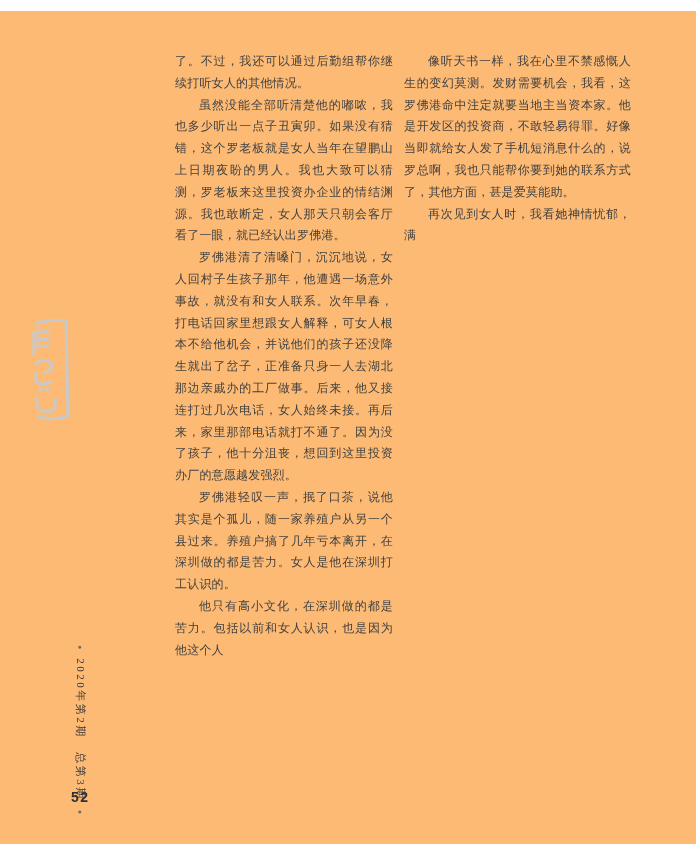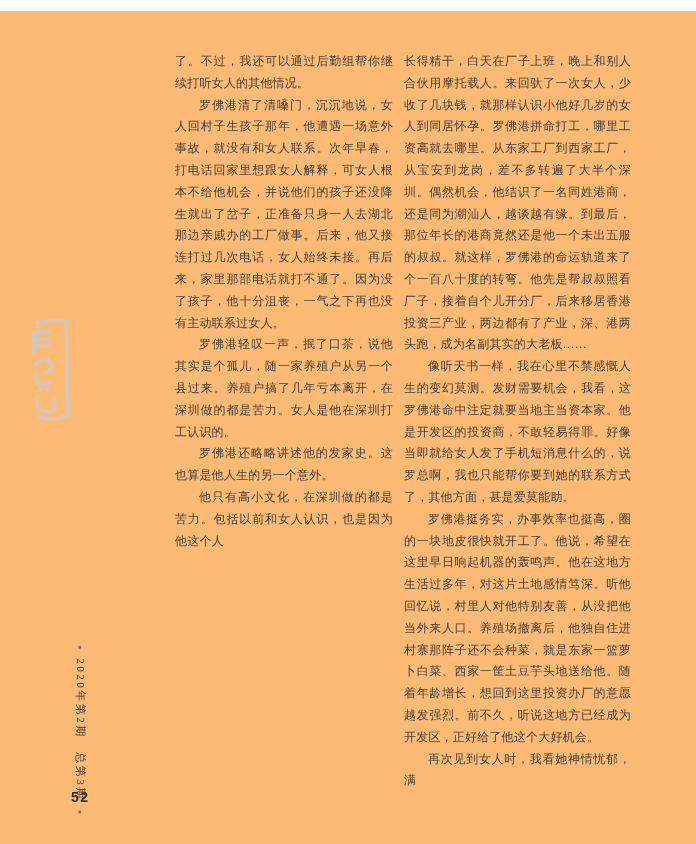--- a/index.html
+++ b/index.html
@@ -63,30 +63,28 @@
       <path d="M 9 48 Q 17 41 24 47 Q 27 54 18 57"></path>
       <path d="M 9 57 L 9 66 Q 16 70 24 66"></path>
       <path d="M 13 73 l 1 1" stroke-width="3.5"></path>
       <path d="M 20 73 l 1 1" stroke-width="3.5"></path>
       <path d="M 10 82 Q 8 96 20 96 Q 30 96 28 83"></path>
     </g>
   </svg>
 
   <div class="column column-left">
       <p class="no-indent">了。不过，我还可以通过后勤组帮你继续打听女人的其他情况。</p>
-      <p>罗佛港清了清嗓门，沉沉地说，女人回村子生孩子那年，他遭遇一场意外事故，就没有和女人联系。次年早春，打电话回家里想跟女人解释，可女人根本不给他机会，并说他们的孩子还没降生就出了岔子，正准备只身一人去湖北那边亲戚办的工厂做事。后来，他又接连打过几次电话，女人始终未接。再后来，家里那部电话就打不通了。因为没了孩子，他十分沮丧，一气之下再也没有主动联系过女人。</p>
+      <p>虽然没能全部听清楚他的嘟哝，我也多少听出一点子丑寅卯。如果没有猜错，这个罗老板就是女人当年在望鹏山上日期夜盼的男人。我也大致可以猜测，罗老板来这里投资办企业的情结渊源。我也敢断定，女人那天只朝会客厅看了一眼，就已经认出罗佛港。</p>
+      <p>罗佛港清了清嗓门，沉沉地说，女人回村子生孩子那年，他遭遇一场意外事故，就没有和女人联系。次年早春，打电话回家里想跟女人解释，可女人根本不给他机会，并说他们的孩子还没降生就出了岔子，正准备只身一人去湖北那边亲戚办的工厂做事。后来，他又接连打过几次电话，女人始终未接。再后来，家里那部电话就打不通了。因为没了孩子，他十分沮丧，想回到这里投资办厂的意愿越发强烈。</p>
       <p>罗佛港轻叹一声，抿了口茶，说他其实是个孤儿，随一家养殖户从另一个县过来。养殖户搞了几年亏本离开，在深圳做的都是苦力。女人是他在深圳打工认识的。</p>
-      <p>罗佛港还略略讲述他的发家史。这也算是他人生的另一个意外。</p>
       <p>他只有高小文化，在深圳做的都是苦力。包括以前和女人认识，也是因为他这个人</p>
     </div>
 
   <div class="column column-right">
-      <p class="no-indent">长得精干，白天在厂子上班，晚上和别人合伙用摩托载人。来回驮了一次女人，少收了几块钱，就那样认识小他好几岁的女人到同居怀孕。罗佛港拼命打工，哪里工资高就去哪里。从东家工厂到西家工厂，从宝安到龙岗，差不多转遍了大半个深圳。偶然机会，他结识了一名同姓港商，还是同为潮汕人，越谈越有缘。到最后，那位年长的港商竟然还是他一个未出五服的叔叔。就这样，罗佛港的命运轨道来了个一百八十度的转弯。他先是帮叔叔照看厂子，接着自个儿开分厂，后来移居香港投资三产业，两边都有了产业，深、港两头跑，成为名副其实的大老板……</p>
       <p>像听天书一样，我在心里不禁感慨人生的变幻莫测。发财需要机会，我看，这罗佛港命中注定就要当地主当资本家。他是开发区的投资商，不敢轻易得罪。好像当即就给女人发了手机短消息什么的，说罗总啊，我也只能帮你要到她的联系方式了，其他方面，甚是爱莫能助。</p>
-      <p>罗佛港挺务实，办事效率也挺高，圈的一块地皮很快就开工了。他说，希望在这里早日响起机器的轰鸣声。他在这地方生活过多年，对这片土地感情笃深。听他回忆说，村里人对他特别友善，从没把他当外来人口。养殖场撤离后，他独自住进村寨那阵子还不会种菜，就是东家一篮萝卜白菜、西家一筐土豆芋头地送给他。随着年龄增长，想回到这里投资办厂的意愿越发强烈。前不久，听说这地方已经成为开发区，正好给了他这个大好机会。</p>
       <p>再次见到女人时，我看她神情忧郁，满</p>
     </div>
 
   <div class="issue-vertical"><span class="issue-dot first">●</span><span>2020年第2期　总第3期</span><span class="issue-dot last">●</span></div>
 
   <div class="page-number">52</div>
 
 </div>
 
 </body></html>

